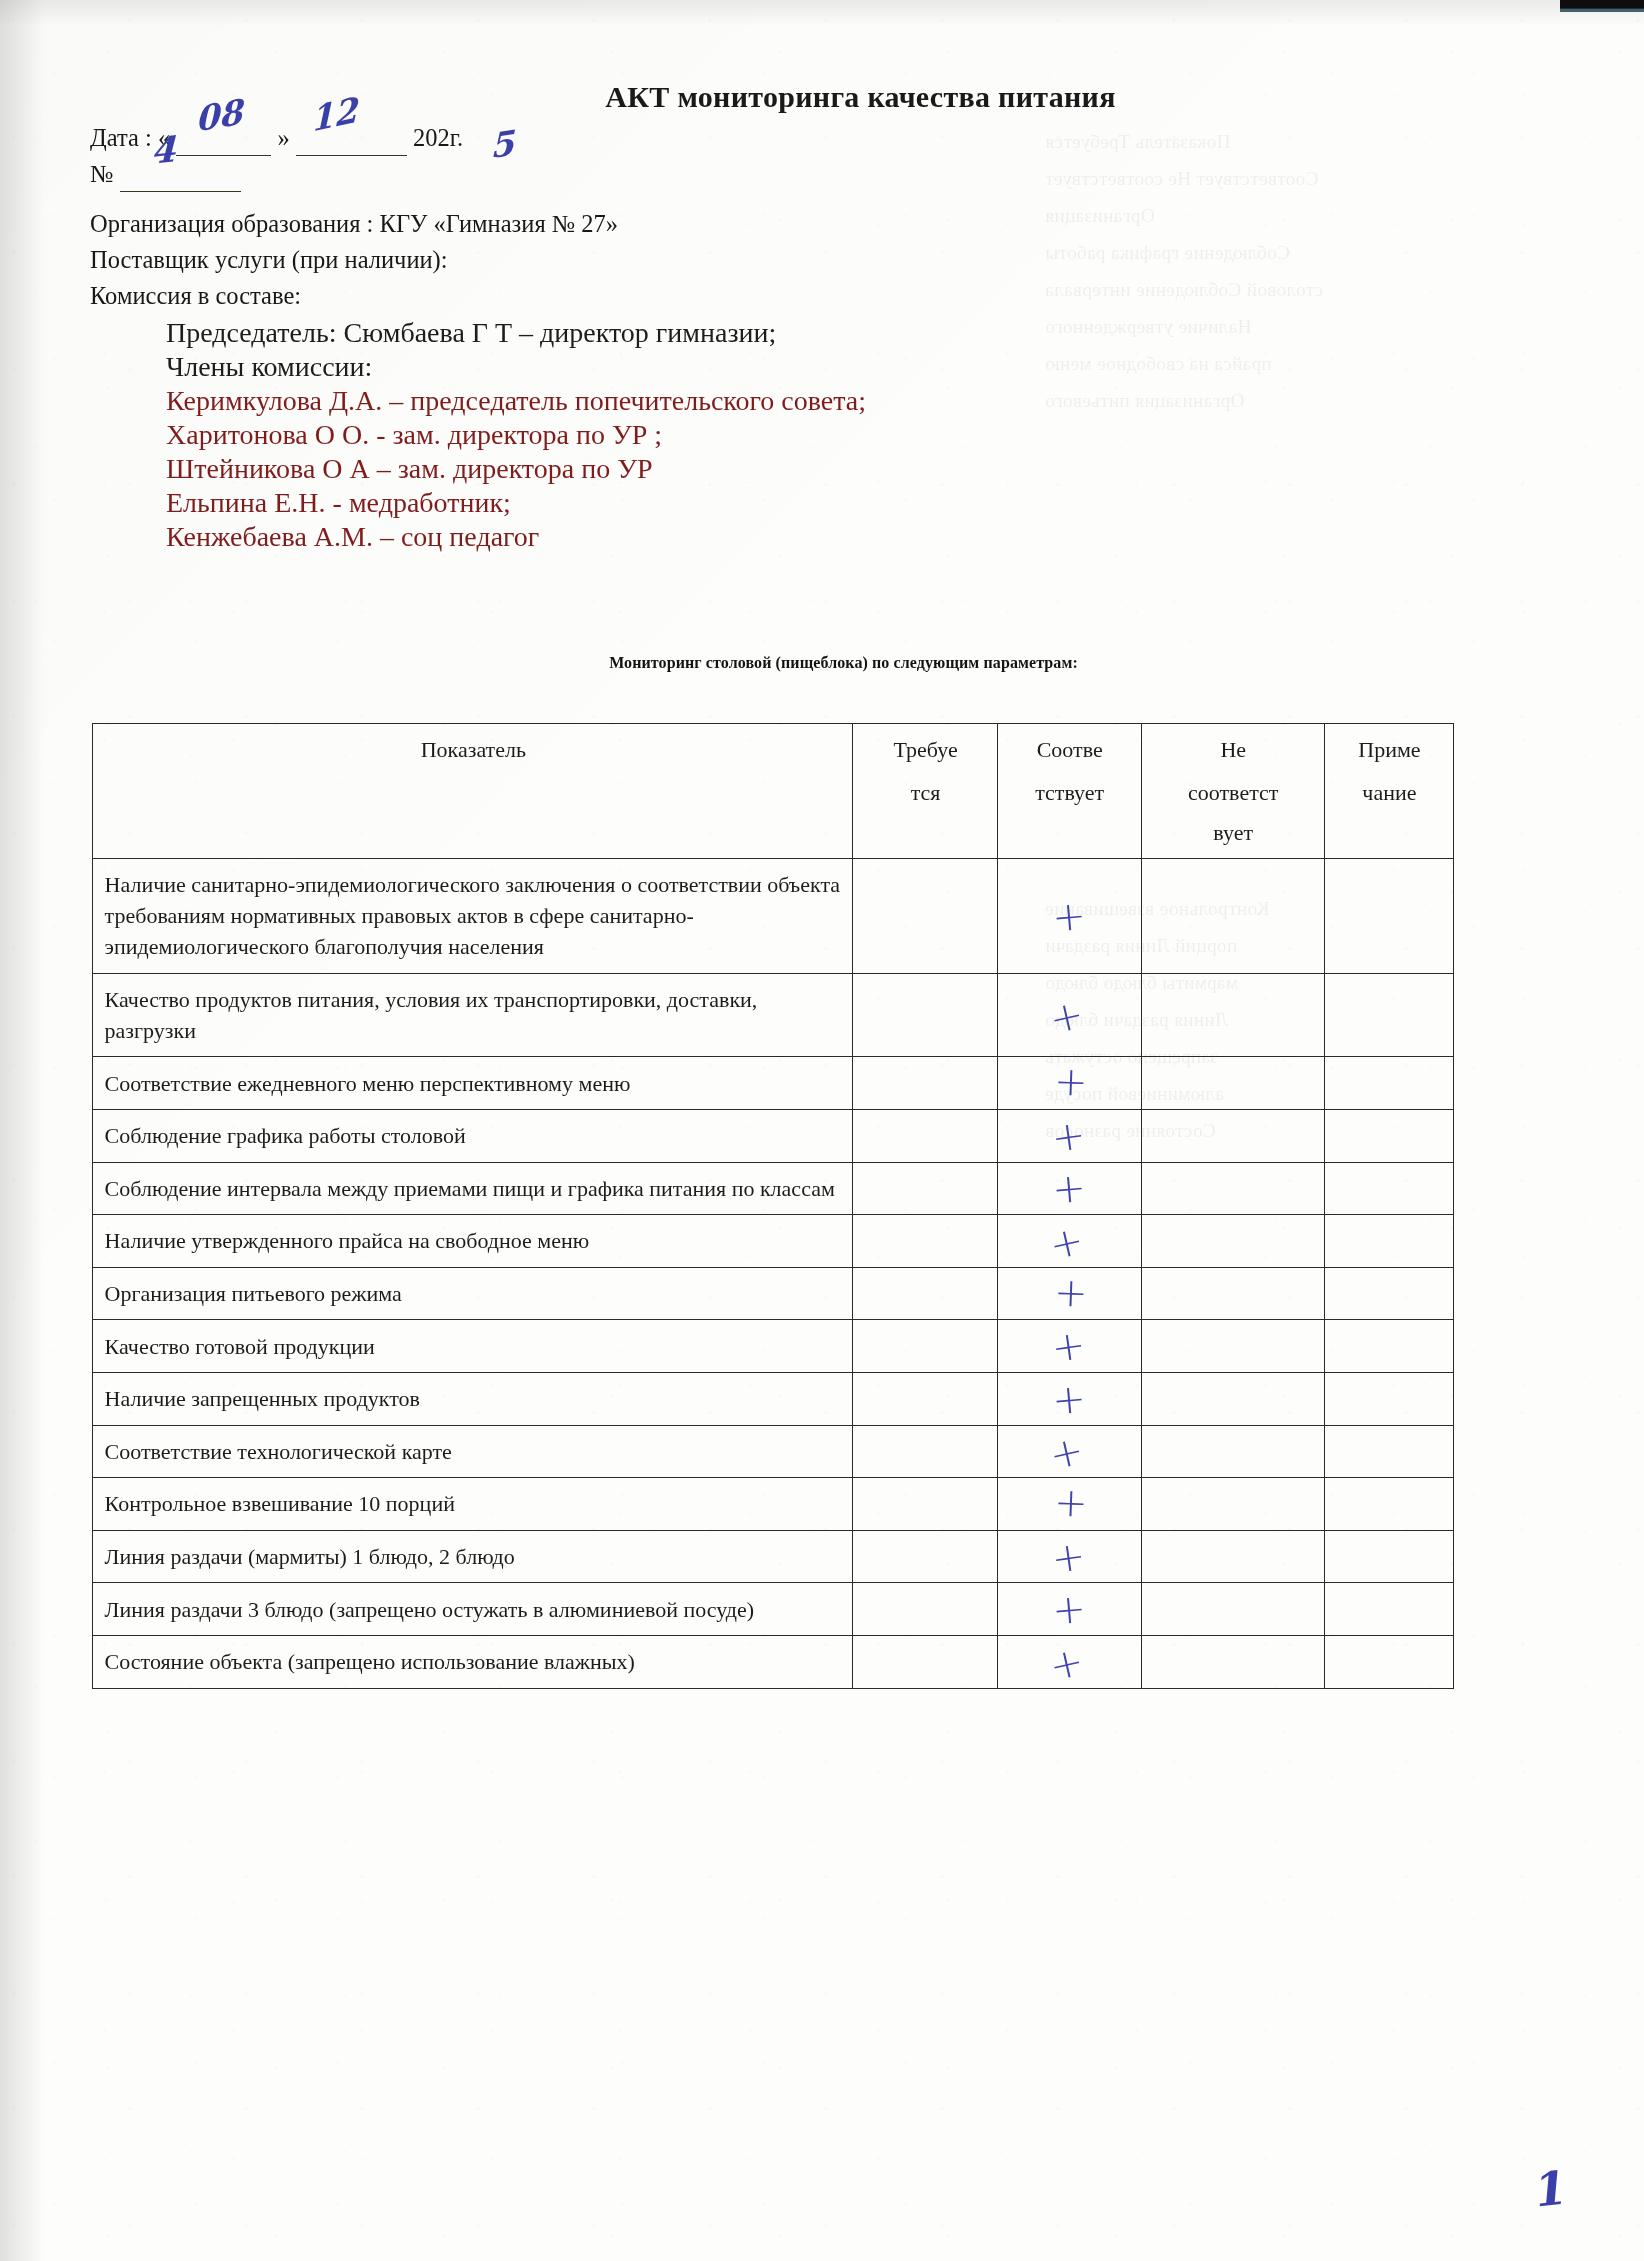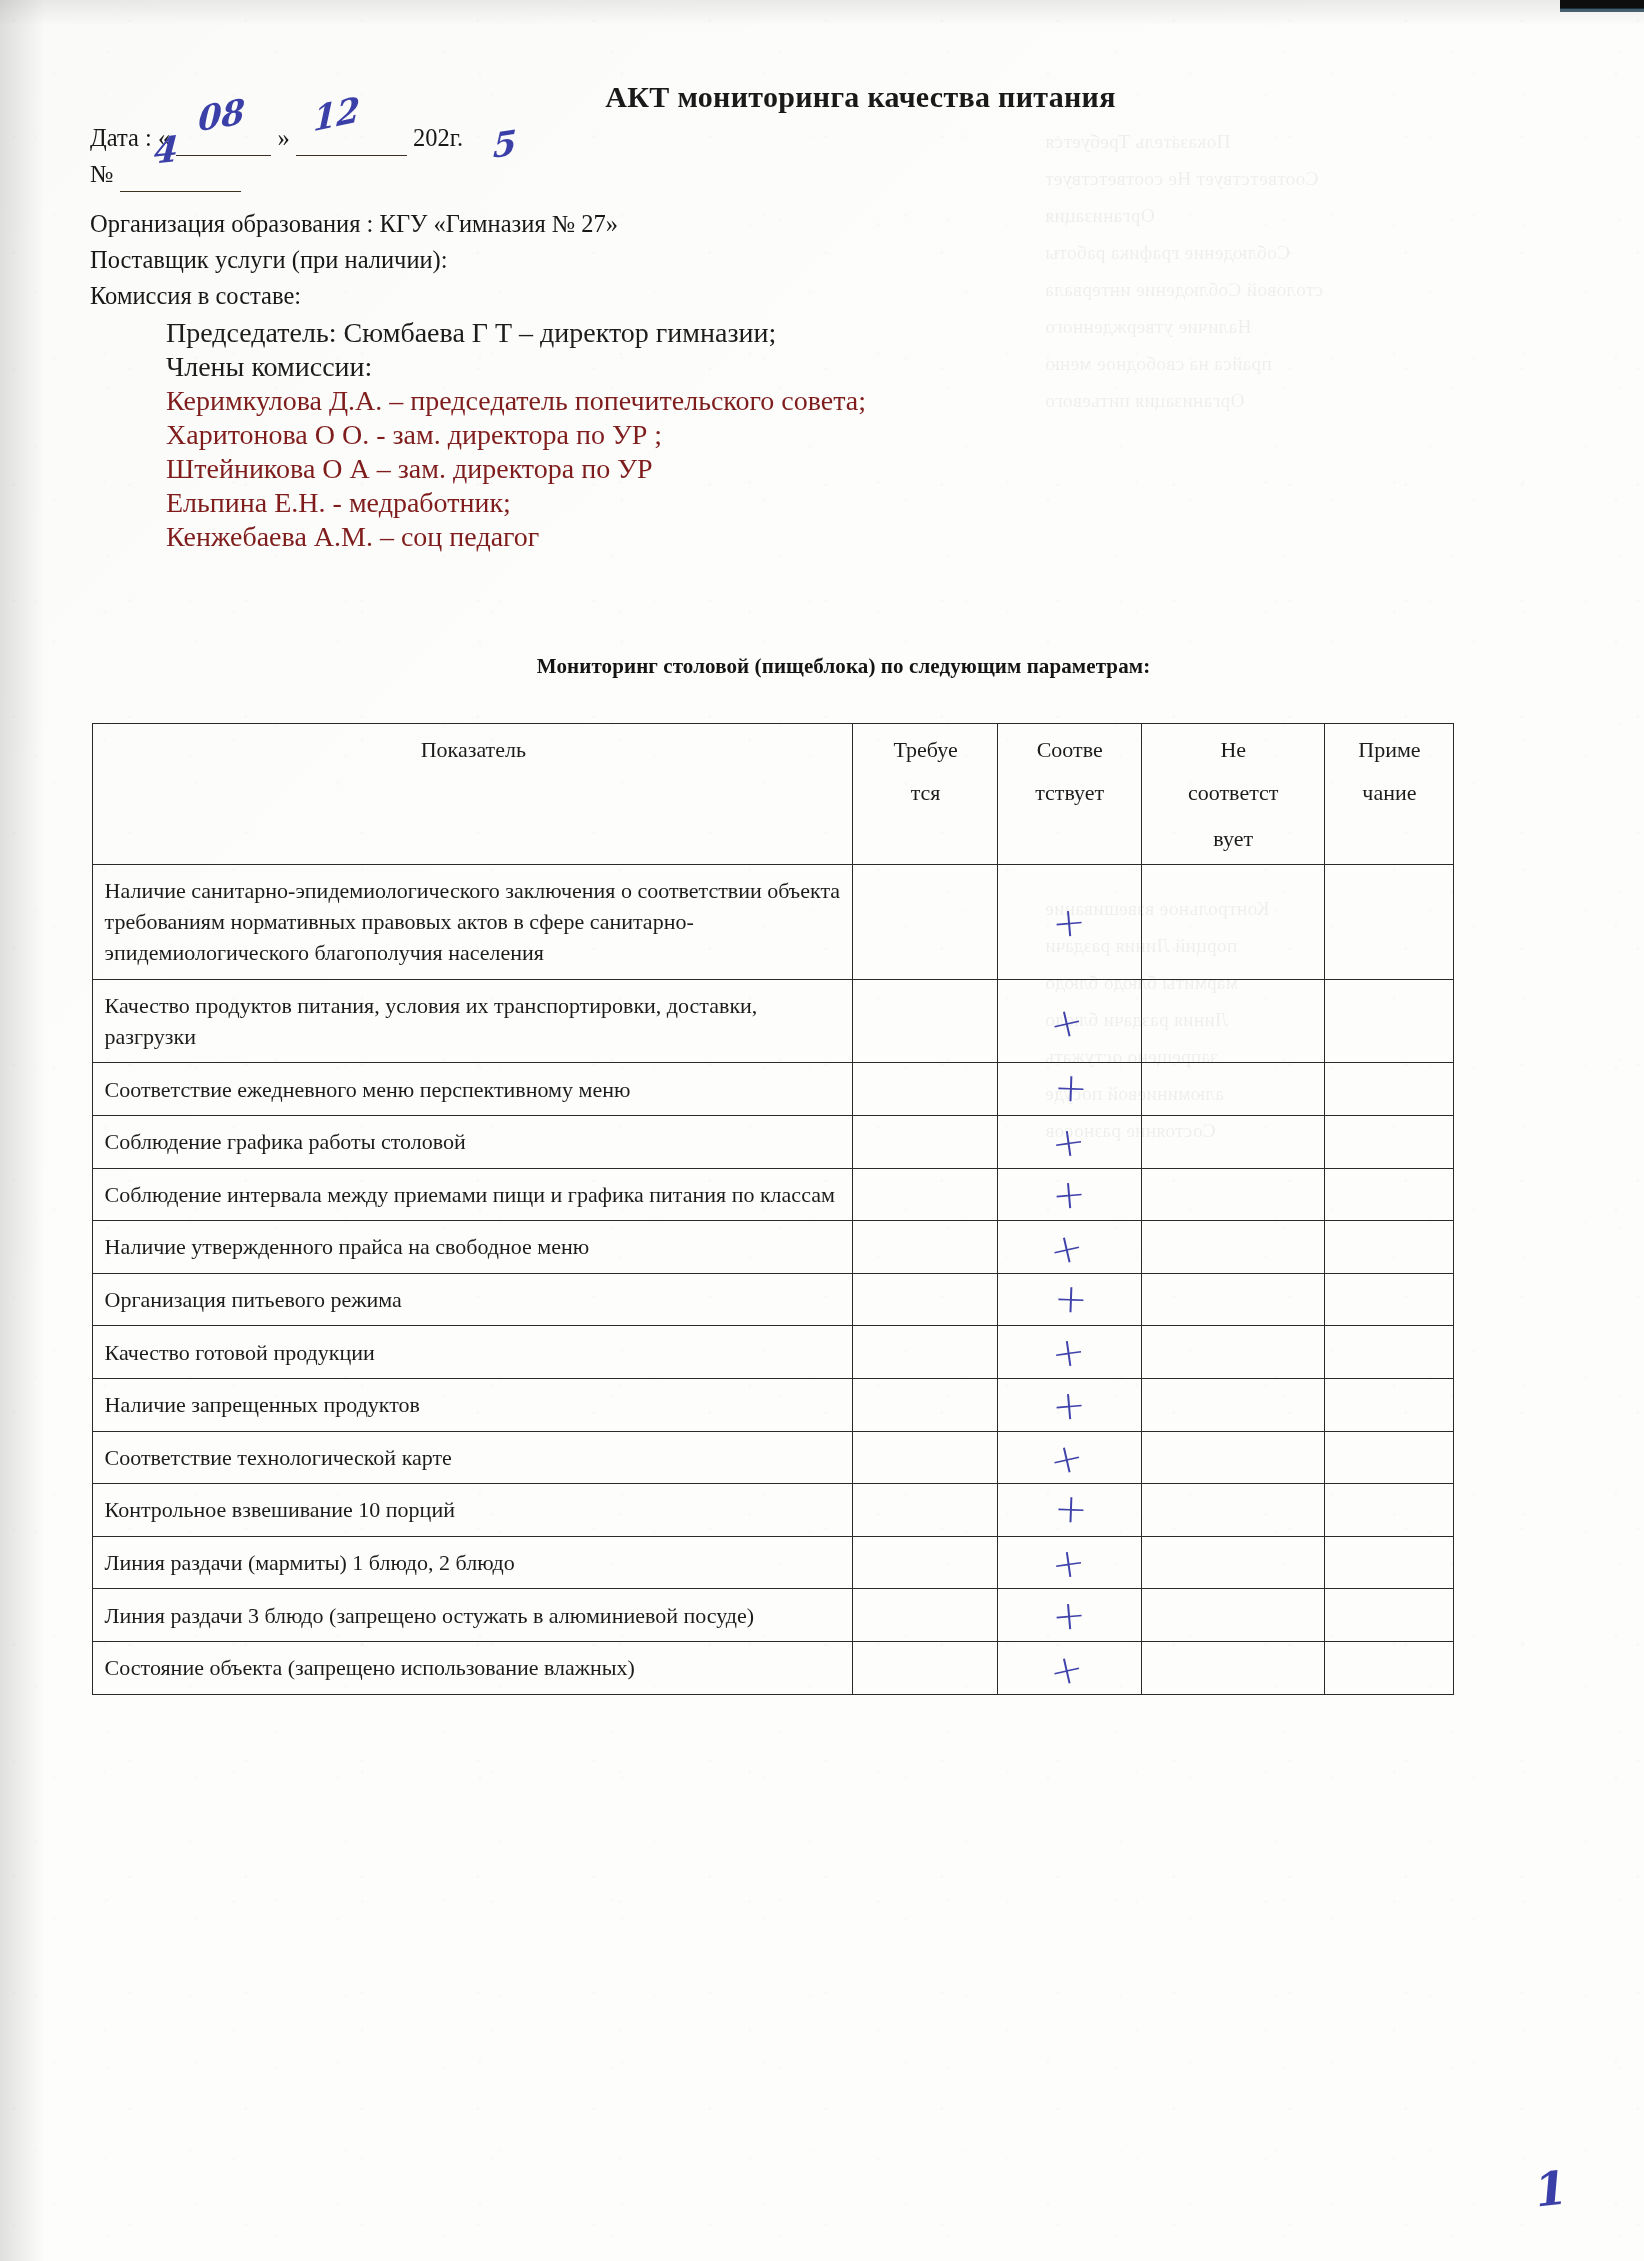--- a/index.html
+++ b/index.html
@@ -110,21 +110,21 @@
   }
   .members{
     position:absolute;left:166px;top:316px;
     font-size:28px;line-height:34px;color:#1d1d1d;
   }
   .members .dim{color:#7f1d1d;}
 
   .subtitle{
     position:absolute;left:0;right:0;top:654px;
     text-align:center;
-    font-weight:bold;font-size:21px;color:#141414;
+    font-weight:bold;font-size:16px;color:#141414;
     letter-spacing:0.1px;
     padding-left:43px;
   }
 
   
   table.monitor{
     position:absolute;
     left:92px;top:723px;
     width:1362px;
     border-collapse:collapse;
@@ -143,21 +143,21 @@
     position:relative;
   }
   table.monitor th{font-weight:normal;}
   .col-param{width:723px;}
   .col-req{width:137px;}
   .col-ok{width:137px;}
   .col-no{width:174px;}
   .col-note{width:123px;}
   .hcell span{display:block;text-align:center;}
   .hcell .l2{margin-top:11.6px;}
-  .hcell .l3{margin-top:15px;}
+  .hcell .l3{margin-top:9px;}
 
   .mark{
     position:absolute;
     left:50%;top:50%;
     transform:translate(-50%,-50%) rotate(-5deg);
     font-family:"DejaVu Sans", sans-serif;
     color:#3f43ab;
     font-size:40px;
     font-weight:300;
     line-height:1;

